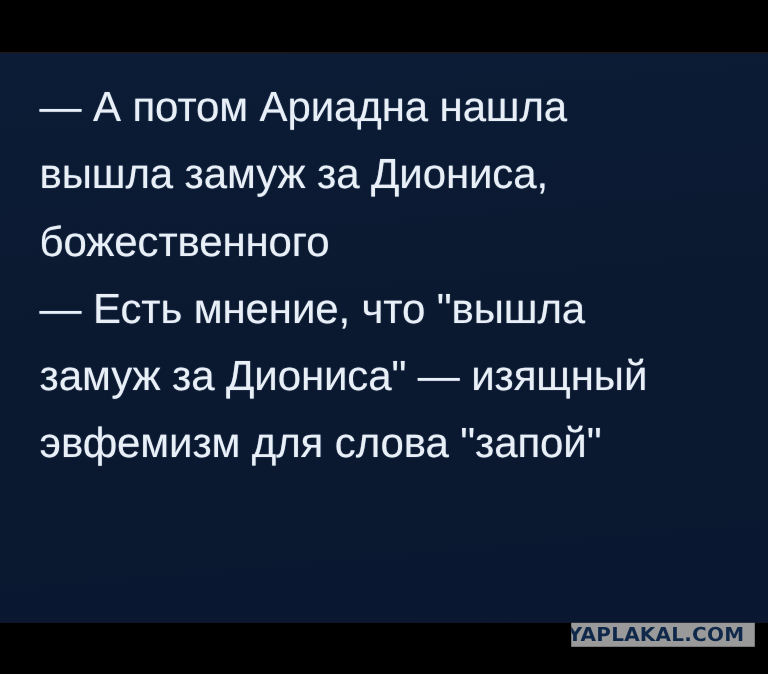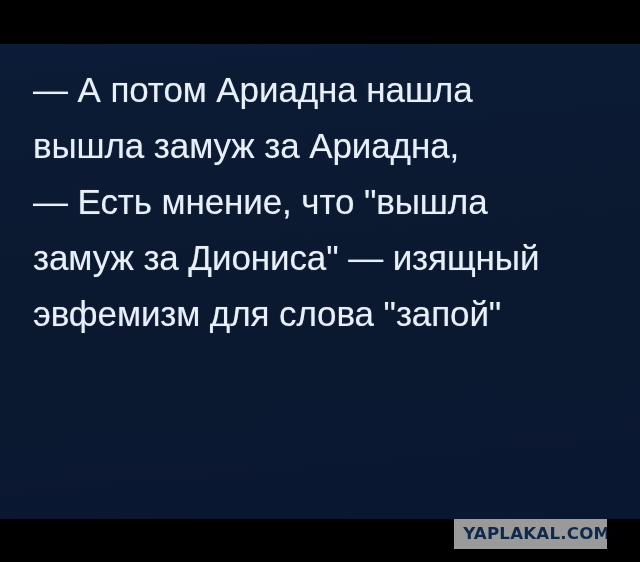--- a/index.html
+++ b/index.html
@@ -88,28 +88,28 @@
     width: 16px;
     height: 19px;
     background: #eef1f4;
     border-radius: 40% 55% 50% 45%;
     transform: rotate(-6deg);
   }
 
   
   .watermark {
     position: absolute;
-    left: 454px;
+    left: 476px;
     top: 519px;
     width: 153px;
-    height: 30px;
+    height: 20px;
     background: #9a9a9a;
     display: flex;
     align-items: center;
-    justify-content: flex-end;
+    justify-content: flex-start;
     overflow: hidden;
   }
   .watermark-text {
     color: #10294a;
     font-family: "DejaVu Sans", sans-serif;
     font-size: 16px;
     font-weight: bold;
     letter-spacing: 0.2px;
     line-height: 1;
     transform: scaleX(1.04);
@@ -124,23 +124,26 @@
 
   <div class="meme-card">
     <div class="meme-text-block">
 
       <div class="meme-line">
         <span>— А потом Ариадна нашла</span>
       </div>
 
 
       <div class="meme-line">
-        <span>вышла замуж за Ариадна,</span>
+        <span>вышла замуж за Диониса,</span>
       </div>
 
+      <div class="meme-line">
+        <span>божественного</span>
+      </div>
 
       <div class="meme-line">
         <span>— Есть мнение, что "вышла</span>
       </div>
 
       <div class="meme-line">
         <span>замуж за Диониса" — изящный</span>
       </div>
 
       <div class="meme-line">

